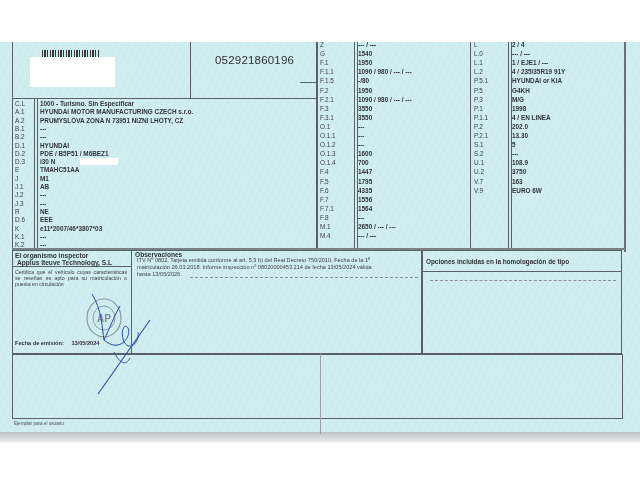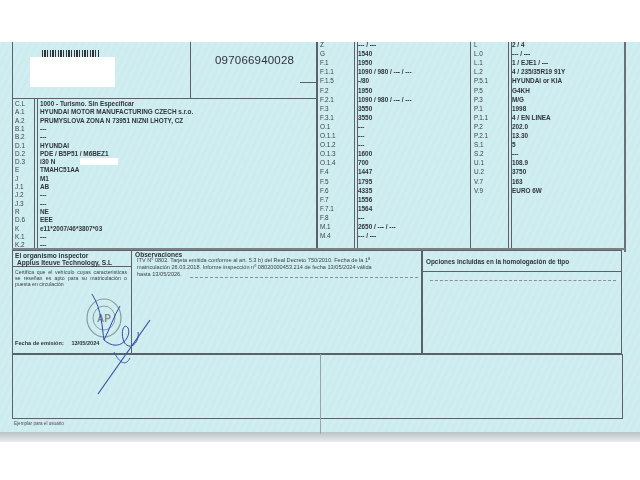--- a/index.html
+++ b/index.html
@@ -26,21 +26,21 @@
 </head>
 <body>
 
 <div class="paper"></div>
 <div class="shadow"></div>
 
 <div class="frame" style="left:12px;top:42px;width:303px;height:56px;border-top:none;"></div>
 <div class="vline" style="left:190px;top:42px;height:56px;"></div>
 <div class="barcode"></div>
 <div class="redact" style="left:30px;top:57px;width:85px;height:30px;"></div>
-<div class="docnum">097066940028</div>
+<div class="docnum">052921860196</div>
 
 <div class="frame" style="left:12px;top:98px;width:303px;height:150px;"></div>
 <div class="vline2" style="left:34px;top:98px;height:150px;"></div>
 <div id="left-rows">
     <div class="lbl" style="left: 15px; top: 100px;">C.L</div>
     <div class="val" style="left: 40px; top: 100px;">1000 - Turismo. Sin Especificar</div>
     <div class="lbl" style="left: 15px; top: 108.3px;">A.1</div>
     <div class="val" style="left: 40px; top: 108.3px;">HYUNDAI MOTOR MANUFACTURING CZECH s.r.o.</div>
     <div class="lbl" style="left: 15px; top: 116.6px;">A.2</div>
     <div class="val" style="left: 40px; top: 116.6px;">PRUMYSLOVA  ZONA N 73951 NIZNI LHOTY, CZ</div>

